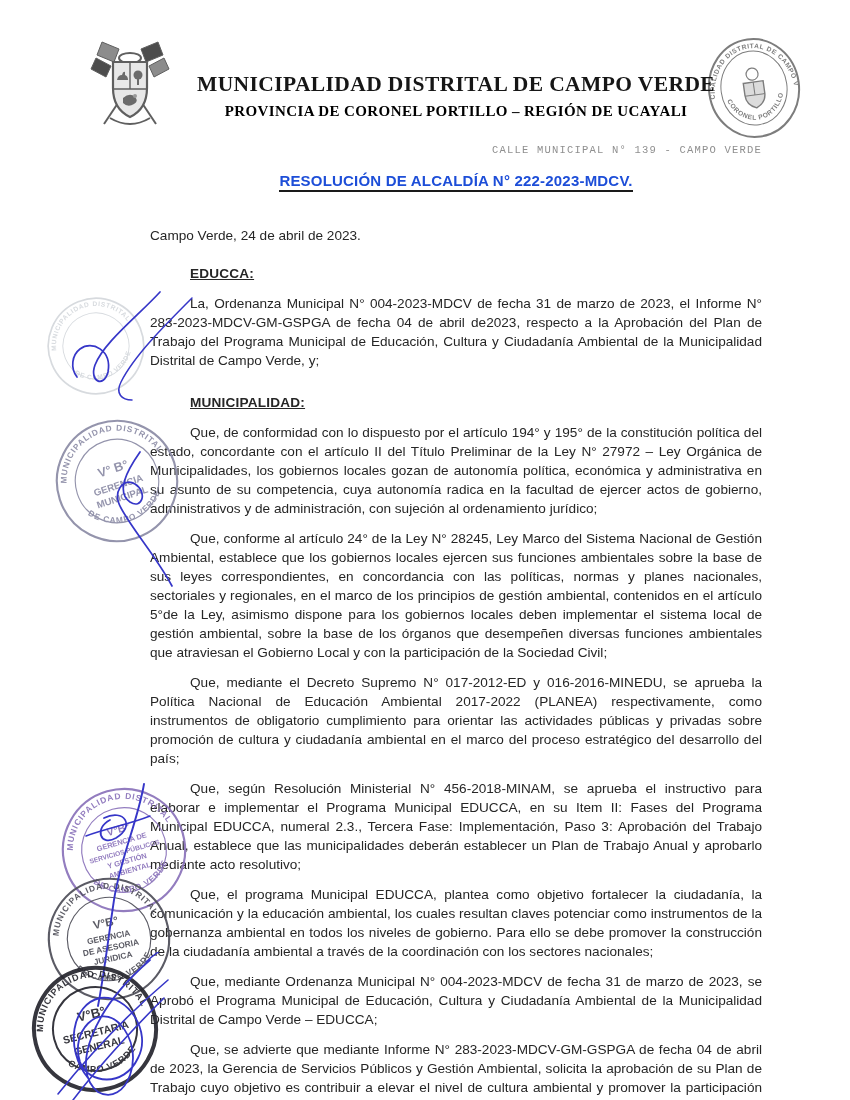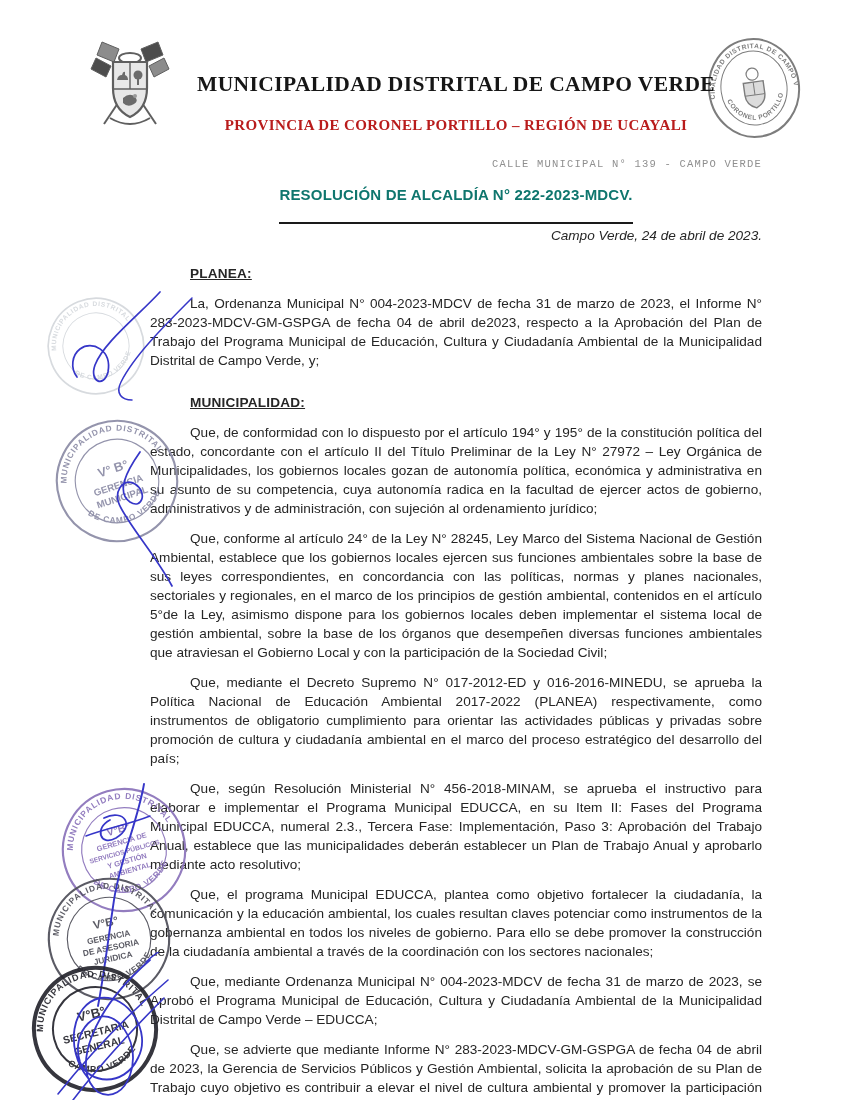--- a/index.html
+++ b/index.html
@@ -5,27 +5,27 @@
   html,body{margin:0;padding:0;background:#9a9a9a;}
   .page{
     position:relative;width:850px;height:1100px;background:#ffffff;
     margin:0 auto;overflow:hidden;
     font-family:"Liberation Sans", sans-serif;color:#2c2c2c;
   }
   
   .header-text{position:absolute;left:150px;top:52px;width:612px;text-align:center;}
   .quote{font-family:"Liberation Serif", serif;font-weight:bold;font-size:15px;color:#1d1d1d;}
   .main-title{font-family:"Liberation Serif", serif;font-weight:bold;font-size:21.5px;color:#161616;margin-top:20px;letter-spacing:.4px;}
-  .sub-title{font-family:"Liberation Serif", serif;font-weight:bold;font-size:15px;color:#b91c1c;margin-top:20px;letter-spacing:.4px;}
+  .sub-title{font-family:"Liberation Serif", serif;font-weight:bold;font-size:15px;color:#000000;margin-top:6px;letter-spacing:.4px;}
   .address{font-family:"Liberation Mono", monospace;font-size:10.5px;color:#8f8f8f;margin-top:24px;letter-spacing:1.2px;text-align:right;}
-  .res-title{display:inline-block;font-size:15px;font-weight:bold;color:#0f766e;
-    border-bottom:2px solid #1a1a1a;padding-bottom:19px;margin-top:16px;letter-spacing:.2px;}
+  .res-title{display:inline-block;font-size:15px;font-weight:bold;color:#1d4ed8;
+    border-bottom:2px solid #1a1a1a;padding-bottom:1px;margin-top:16px;letter-spacing:.2px;}
   
   .body{position:absolute;left:150px;top:226px;width:612px;font-size:13.6px;line-height:19px;color:#262626;}
-  .date{text-align:right;font-style:italic;}
+  .date{}
   .sec-label{font-weight:bold;text-decoration:underline;margin:19px 0 0 40px;letter-spacing:.2px;}
   .body p{margin:11px 0 0 0;text-align:justify;text-indent:40px;}
   .gap-lg{margin-top:23px !important;}
   
   .emblem{position:absolute;left:90px;top:32px;width:80px;height:110px;color:#5f5f5f;}
   .emblem svg,.seal svg,.stamp svg,.sig svg{width:100%;height:100%;display:block;}
   .seal{position:absolute;left:706px;top:36px;width:96px;height:104px;color:#6f6f6f;transform:rotate(-8deg);opacity:.9;}
   .seal-ring{fill:none;stroke:currentColor;}
   .seal-text{fill:currentColor;font-size:6.6px;font-weight:bold;letter-spacing:.6px;}
   
@@ -98,21 +98,21 @@
   <div class="header-text">
     <div class="main-title">MUNICIPALIDAD DISTRITAL DE CAMPO VERDE</div>
     <div class="sub-title">PROVINCIA DE CORONEL PORTILLO – REGIÓN DE UCAYALI</div>
     <div class="address">CALLE MUNICIPAL N° 139 - CAMPO VERDE</div>
     <div><span class="res-title">RESOLUCIÓN DE ALCALDÍA N° 222-2023-MDCV.</span></div>
   </div>
 
   <div class="body">
     <div class="date">Campo Verde, 24 de abril de 2023.</div>
 
-    <div class="sec-label">PLANEA:</div>
+    <div class="sec-label">EDUCCA:</div>
     <p>La, Ordenanza Municipal N° 004-2023-MDCV de fecha 31 de marzo de 2023, el Informe N° 283-2023-MDCV-GM-GSPGA de fecha 04 de abril de2023, respecto a la Aprobación del Plan de Trabajo del Programa Municipal de Educación, Cultura y Ciudadanía Ambiental de la Municipalidad Distrital de Campo Verde, y;</p>
 
     <div class="sec-label gap-lg">MUNICIPALIDAD:</div>
     <p>Que, de conformidad con lo dispuesto por el artículo 194° y 195° de la constitución política del estado, concordante con el artículo II del Título Preliminar de la Ley N° 27972 – Ley Orgánica de Municipalidades, los gobiernos locales gozan de autonomía política, económica y administrativa en su asunto de su competencia, cuya autonomía radica en la facultad de ejercer actos de gobierno, administrativos y de administración, con sujeción al ordenamiento jurídico;</p>
     <p>Que, conforme al artículo 24° de la Ley N° 28245, Ley Marco del Sistema Nacional de Gestión Ambiental, establece que los gobiernos locales ejercen sus funciones ambientales sobre la base de sus leyes correspondientes, en concordancia con las políticas, normas y planes nacionales, sectoriales y regionales, en el marco de los principios de gestión ambiental, contenidos en el artículo 5°de la Ley, asimismo dispone para los gobiernos locales deben implementar el sistema local de gestión ambiental, sobre la base de los órganos que desempeñen diversas funciones ambientales que atraviesan el Gobierno Local y con la participación de la Sociedad Civil;</p>
     <p>Que, mediante el Decreto Supremo N° 017-2012-ED y 016-2016-MINEDU, se aprueba la Política Nacional de Educación Ambiental 2017-2022 (PLANEA) respectivamente, como instrumentos de obligatorio cumplimiento para orientar las actividades públicas y privadas sobre promoción de cultura y ciudadanía ambiental en el marco del proceso estratégico del desarrollo del país;</p>
     <p>Que, según Resolución Ministerial N° 456-2018-MINAM, se aprueba el instructivo para elaborar e implementar el Programa Municipal EDUCCA, en su Item II: Fases del Programa Municipal EDUCCA, numeral 2.3., Tercera Fase: Implementación, Paso 3: Aprobación del Trabajo Anual, establece que las municipalidades deberán establecer un Plan de Trabajo Anual y aprobarlo mediante acto resolutivo;</p>
     <p>Que, el programa Municipal EDUCCA, plantea como objetivo fortalecer la ciudadanía, la comunicación y la educación ambiental, los cuales resultan claves potenciar como instrumentos de la gobernanza ambiental en todos los niveles de gobierno. Para ello se debe promover la construcción de la ciudadanía ambiental a través de la coordinación con los sectores nacionales;</p>
     <p>Que, mediante Ordenanza Municipal N° 004-2023-MDCV de fecha 31 de marzo de 2023, se Aprobó el Programa Municipal de Educación, Cultura y Ciudadanía Ambiental de la Municipalidad Distrital de Campo Verde – EDUCCA;</p>
     <p>Que, se advierte que mediante Informe N° 283-2023-MDCV-GM-GSPGA de fecha 04 de abril de 2023, la Gerencia de Servicios Públicos y Gestión Ambiental, solicita la aprobación de su Plan de Trabajo cuyo objetivo es contribuir a elevar el nivel de cultura ambiental y promover la participación de la ciudadanía;</p>

